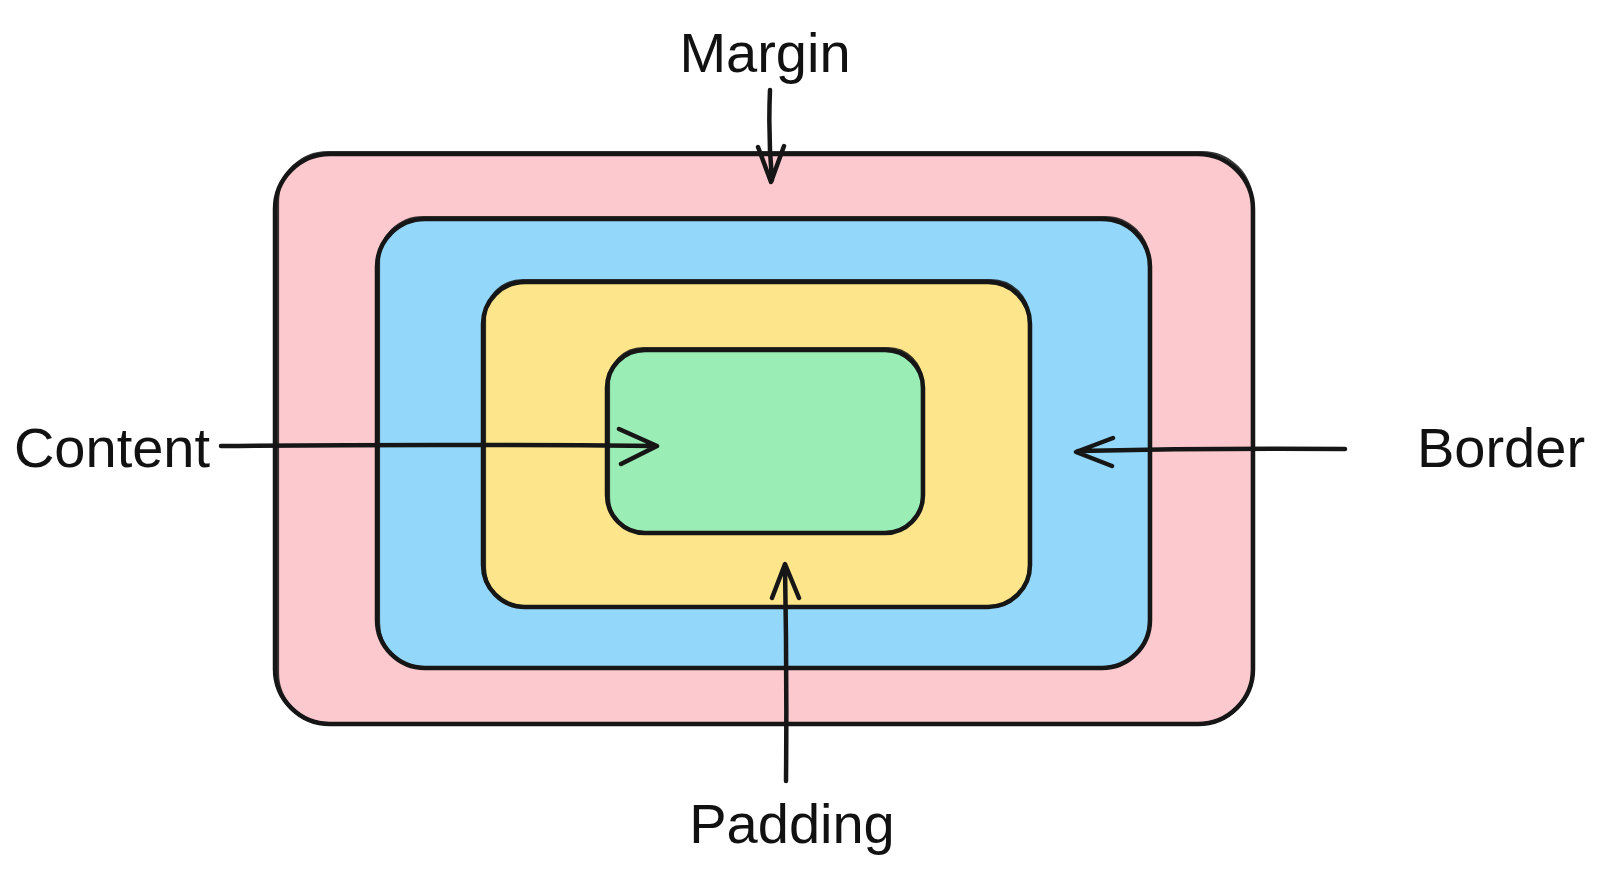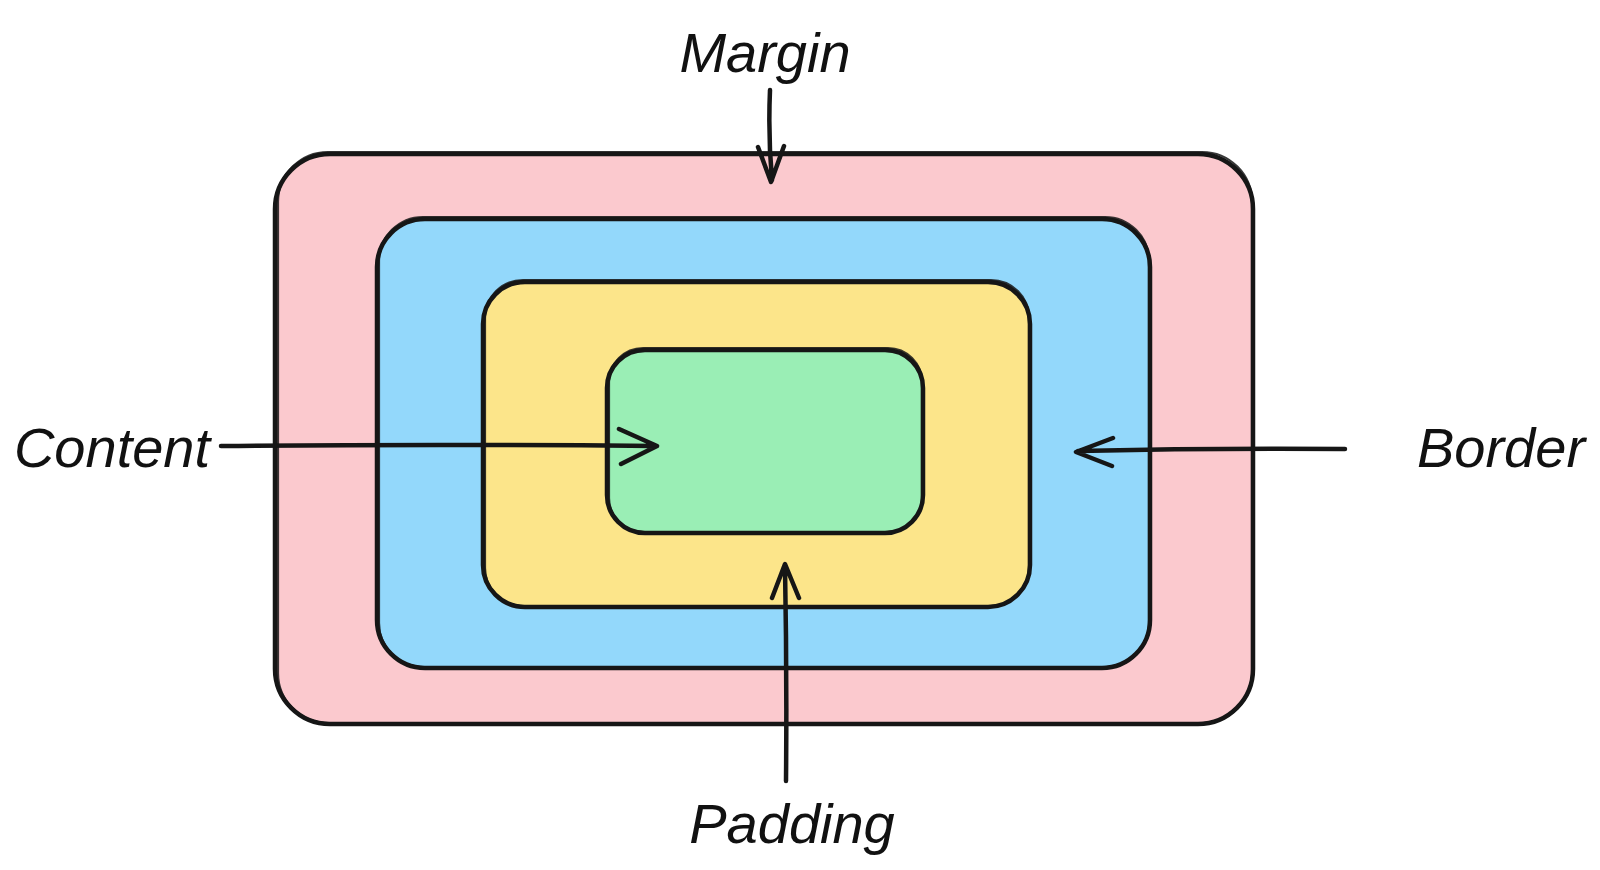--- a/index.html
+++ b/index.html
@@ -9,21 +9,20 @@
     width: 1600px;
     height: 870px;
     overflow: hidden;
     font-family: "Liberation Sans", sans-serif;
   }
   .stage {
     position: relative;
     width: 1600px;
     height: 870px;
     background: #ffffff;
-    font-style: italic;
   }
   svg { display: block; }
   .box-rect {
     stroke-width: 4.5px;
     stroke-linejoin: round;
   }
   .box-sketch {
     fill: none;
     stroke-width: 2.2px;
     opacity: 0.85;

